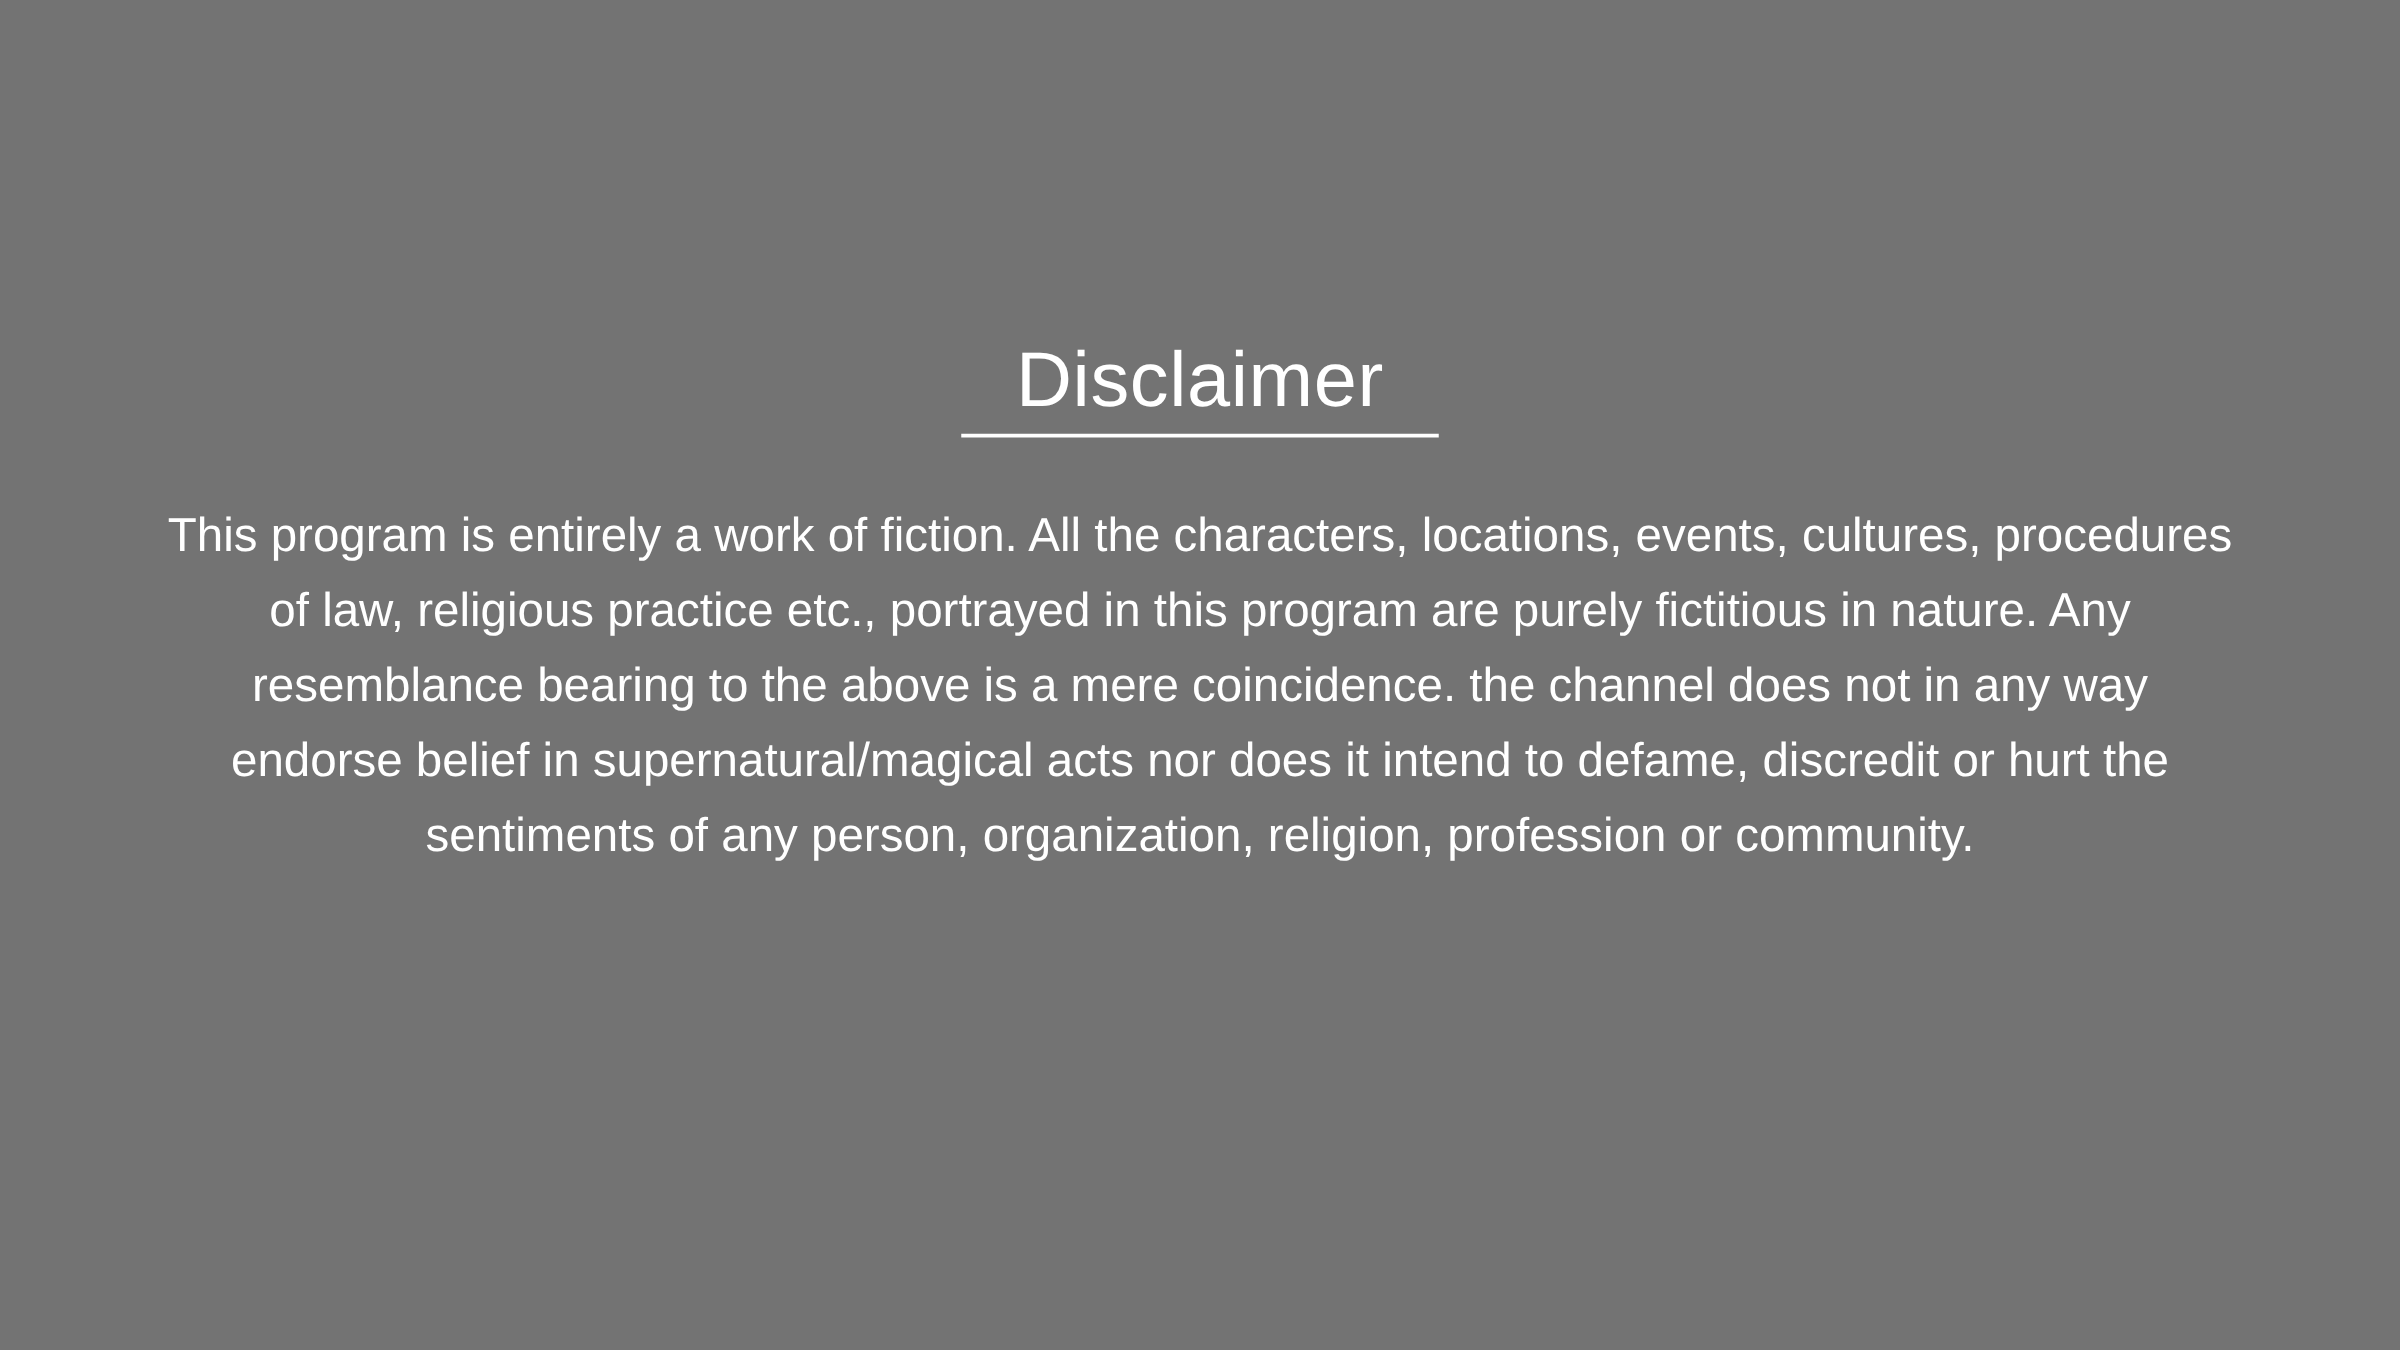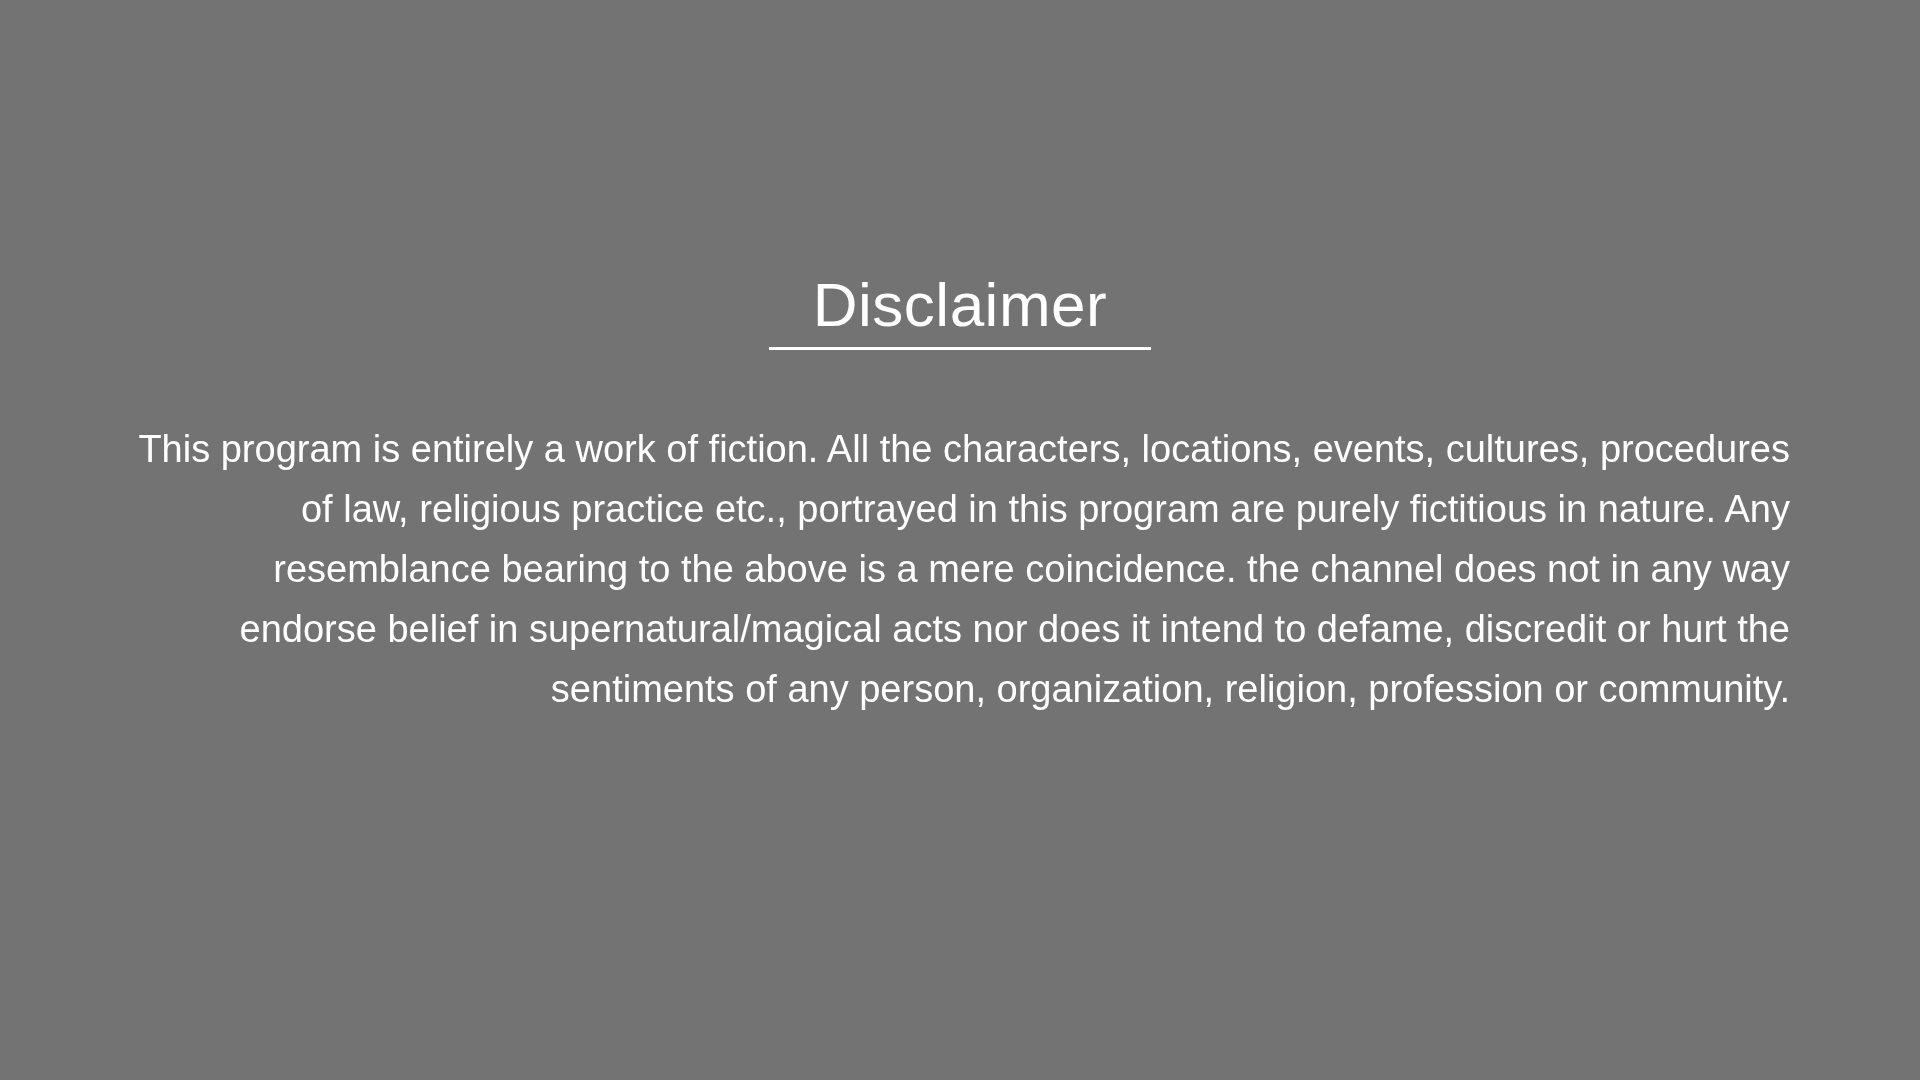--- a/index.html
+++ b/index.html
@@ -40,24 +40,24 @@
     margin: 0;
   }
   .title-rule {
     width: 382px;
     height: 3px;
     background: #ffffff;
     margin: 10px auto 0 auto;
   }
   .body-block {
     position: absolute;
-    top: 419px;
+    top: 399px;
     left: 130px;
     width: 1660px;
-    text-align: right;
+    text-align: center;
   }
   .body-text {
     font-size: 38px;
     line-height: 1.58;
     color: #ffffff;
     margin: 0;
     font-weight: 400;
   }
 </style>
 </head>

